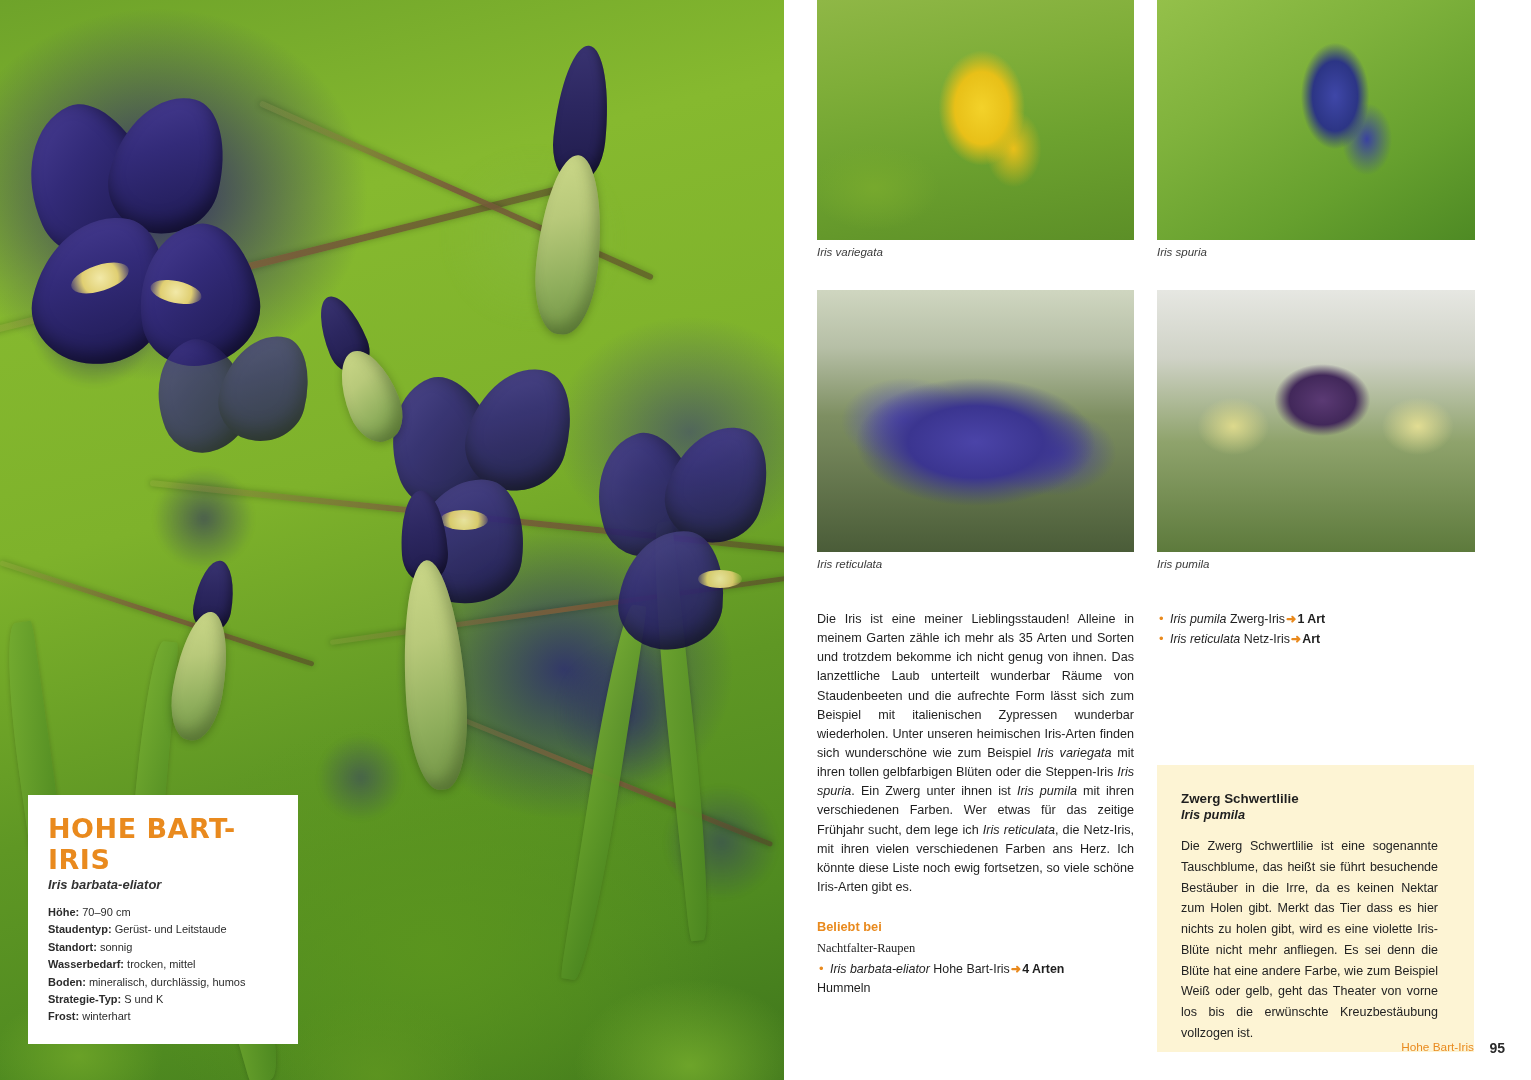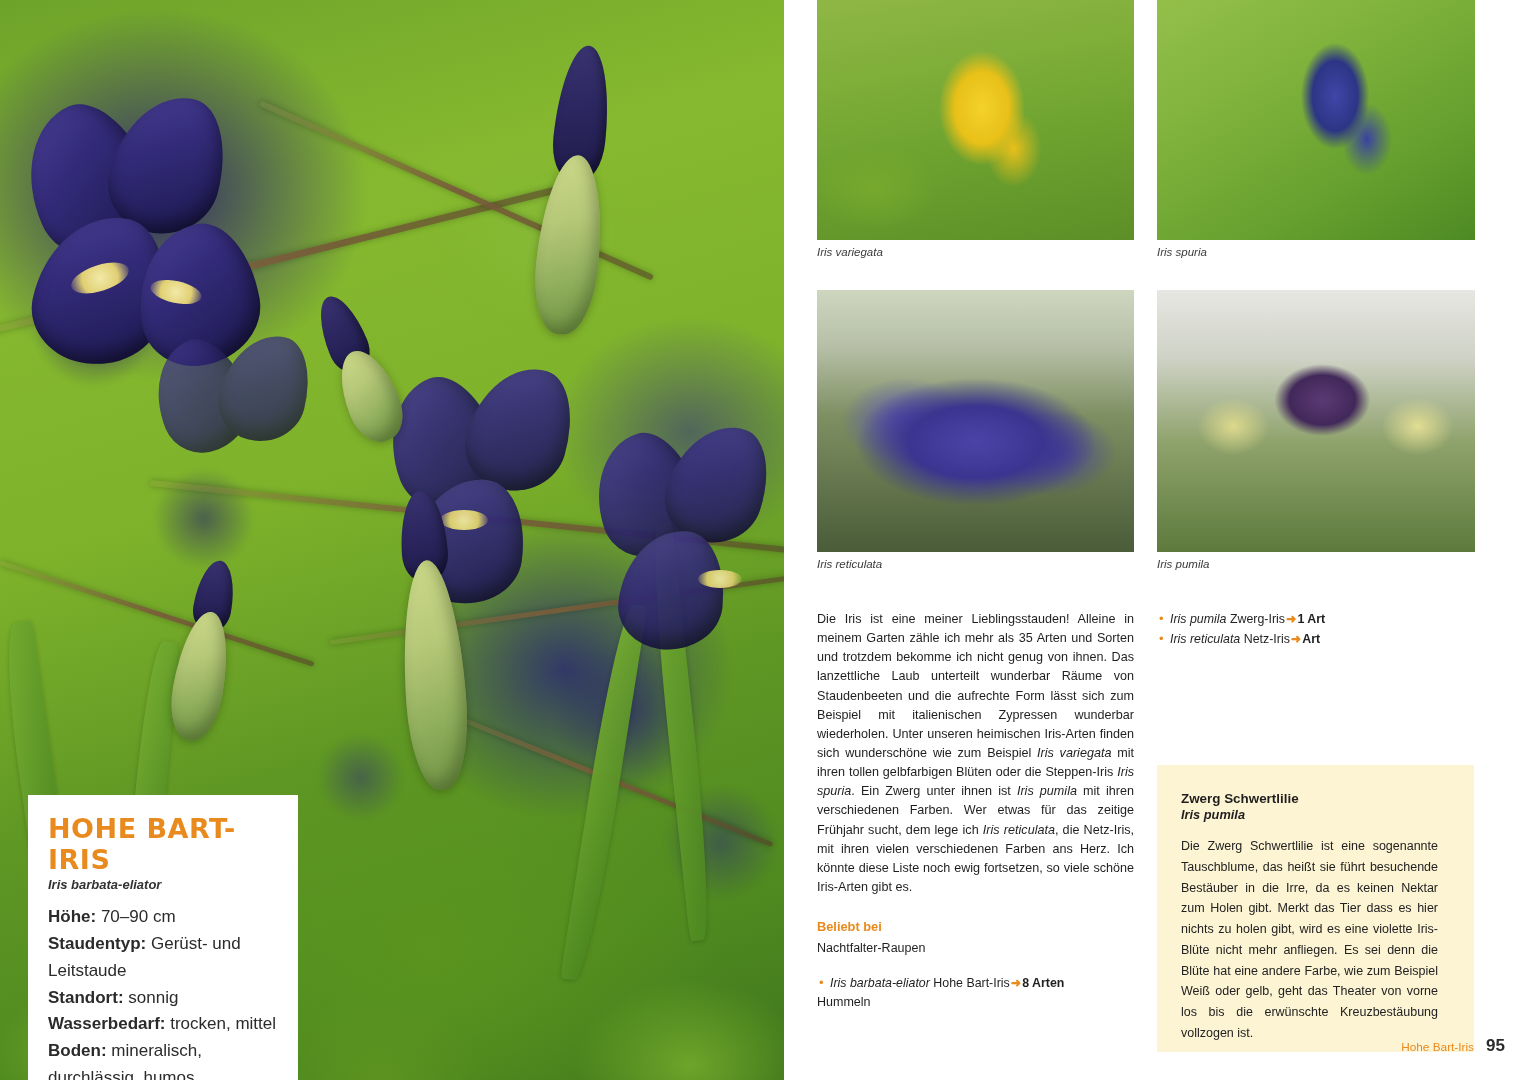--- a/index.html
+++ b/index.html
@@ -111,21 +111,21 @@
     font-family: "DejaVu Sans", sans-serif;
   }
   .infobox .latin {
     margin: 0 0 12px 0;
     font-size: 13px;
     font-style: italic;
     font-weight: bold;
     color: #333;
   }
   .infobox .row {
-    font-size: 17px;
+    font-size: 11px;
     line-height: 1.58;
     color: #2b2b2b;
   }
   .infobox .row b { font-weight: bold; }
 
   
   .right {
     position: absolute;
     left: 784px; top: 0;
     width: 747px; height: 1080px;
@@ -261,21 +261,21 @@
     position: absolute;
     right: 57px;
     bottom: 26px;
     font-size: 11.8px;
     color: #e98a1e;
   }
   .pagenum {
     position: absolute;
     right: 26px;
     bottom: 24px;
-    font-size: 17px;
+    font-size: 14px;
     font-weight: bold;
     color: #2b2b2b;
   }
 </style>
 </head>
 <body>
 
 <div class="page">
 
   <div class="hero">
@@ -402,26 +402,26 @@
       <div class="imgbox img-pumila" style="height:262px;"></div>
       <div class="cap" style="top:268px;">Iris pumila</div>
     </div>
 
     <div class="col" style="left:33px; top:610px; width:317px;">
       <p>
         <span>Die Iris ist eine meiner Lieblingsstauden! Alleine in meinem Garten zähle ich mehr als 35 Arten und Sorten und trotzdem bekomme ich nicht genug von ihnen. Das lanzettliche Laub unterteilt wunderbar Räume von Staudenbeeten und die aufrechte Form lässt sich zum Beispiel mit italienischen Zypressen wunderbar wiederholen. Unter unseren heimischen Iris-Arten finden sich wunderschöne wie zum Beispiel </span><span class="it">Iris variegata</span><span> mit ihren tollen gelbfarbigen Blüten oder die Steppen-Iris </span><span class="it">Iris spuria</span><span>. Ein Zwerg unter ihnen ist </span><span class="it">Iris pumila</span><span> mit ihren verschiedenen Farben. Wer etwas für das zeitige Frühjahr sucht, dem lege ich </span><span class="it">Iris reticulata</span><span>, die Netz-Iris, mit ihren vielen verschiedenen Farben ans Herz. Ich könnte diese Liste noch ewig fortsetzen, so viele schöne Iris-Arten gibt es.</span>
       </p>
 
       <div class="heading-orange" style="margin-top:20px;">Beliebt bei</div>
-      <div style="font-size:12.5px; margin-bottom:16px;">Nachtfalter-Raupen</div>
+      <div style="font-size:12.5px; margin-bottom:2px;font-family:Liberation Serif, serif;">Nachtfalter-Raupen</div>
 
       <ul class="blist">
         <li>
           <span class="it">Iris barbata-eliator</span>
-          <span>Hohe Bart-Iris</span><span class="arr">➜</span><span class="cnt">8 Arten</span>
+          <span>Hohe Bart-Iris</span><span class="arr">➜</span><span class="cnt">4 Arten</span>
         </li>
       </ul>
 
       <div style="font-size:12.5px; margin:1px 0 2px 0;">Hummeln</div>
 
     </div>
 
     <div class="col" style="left:373px; top:610px; width:318px;">
       <ul class="blist">
         <li>

